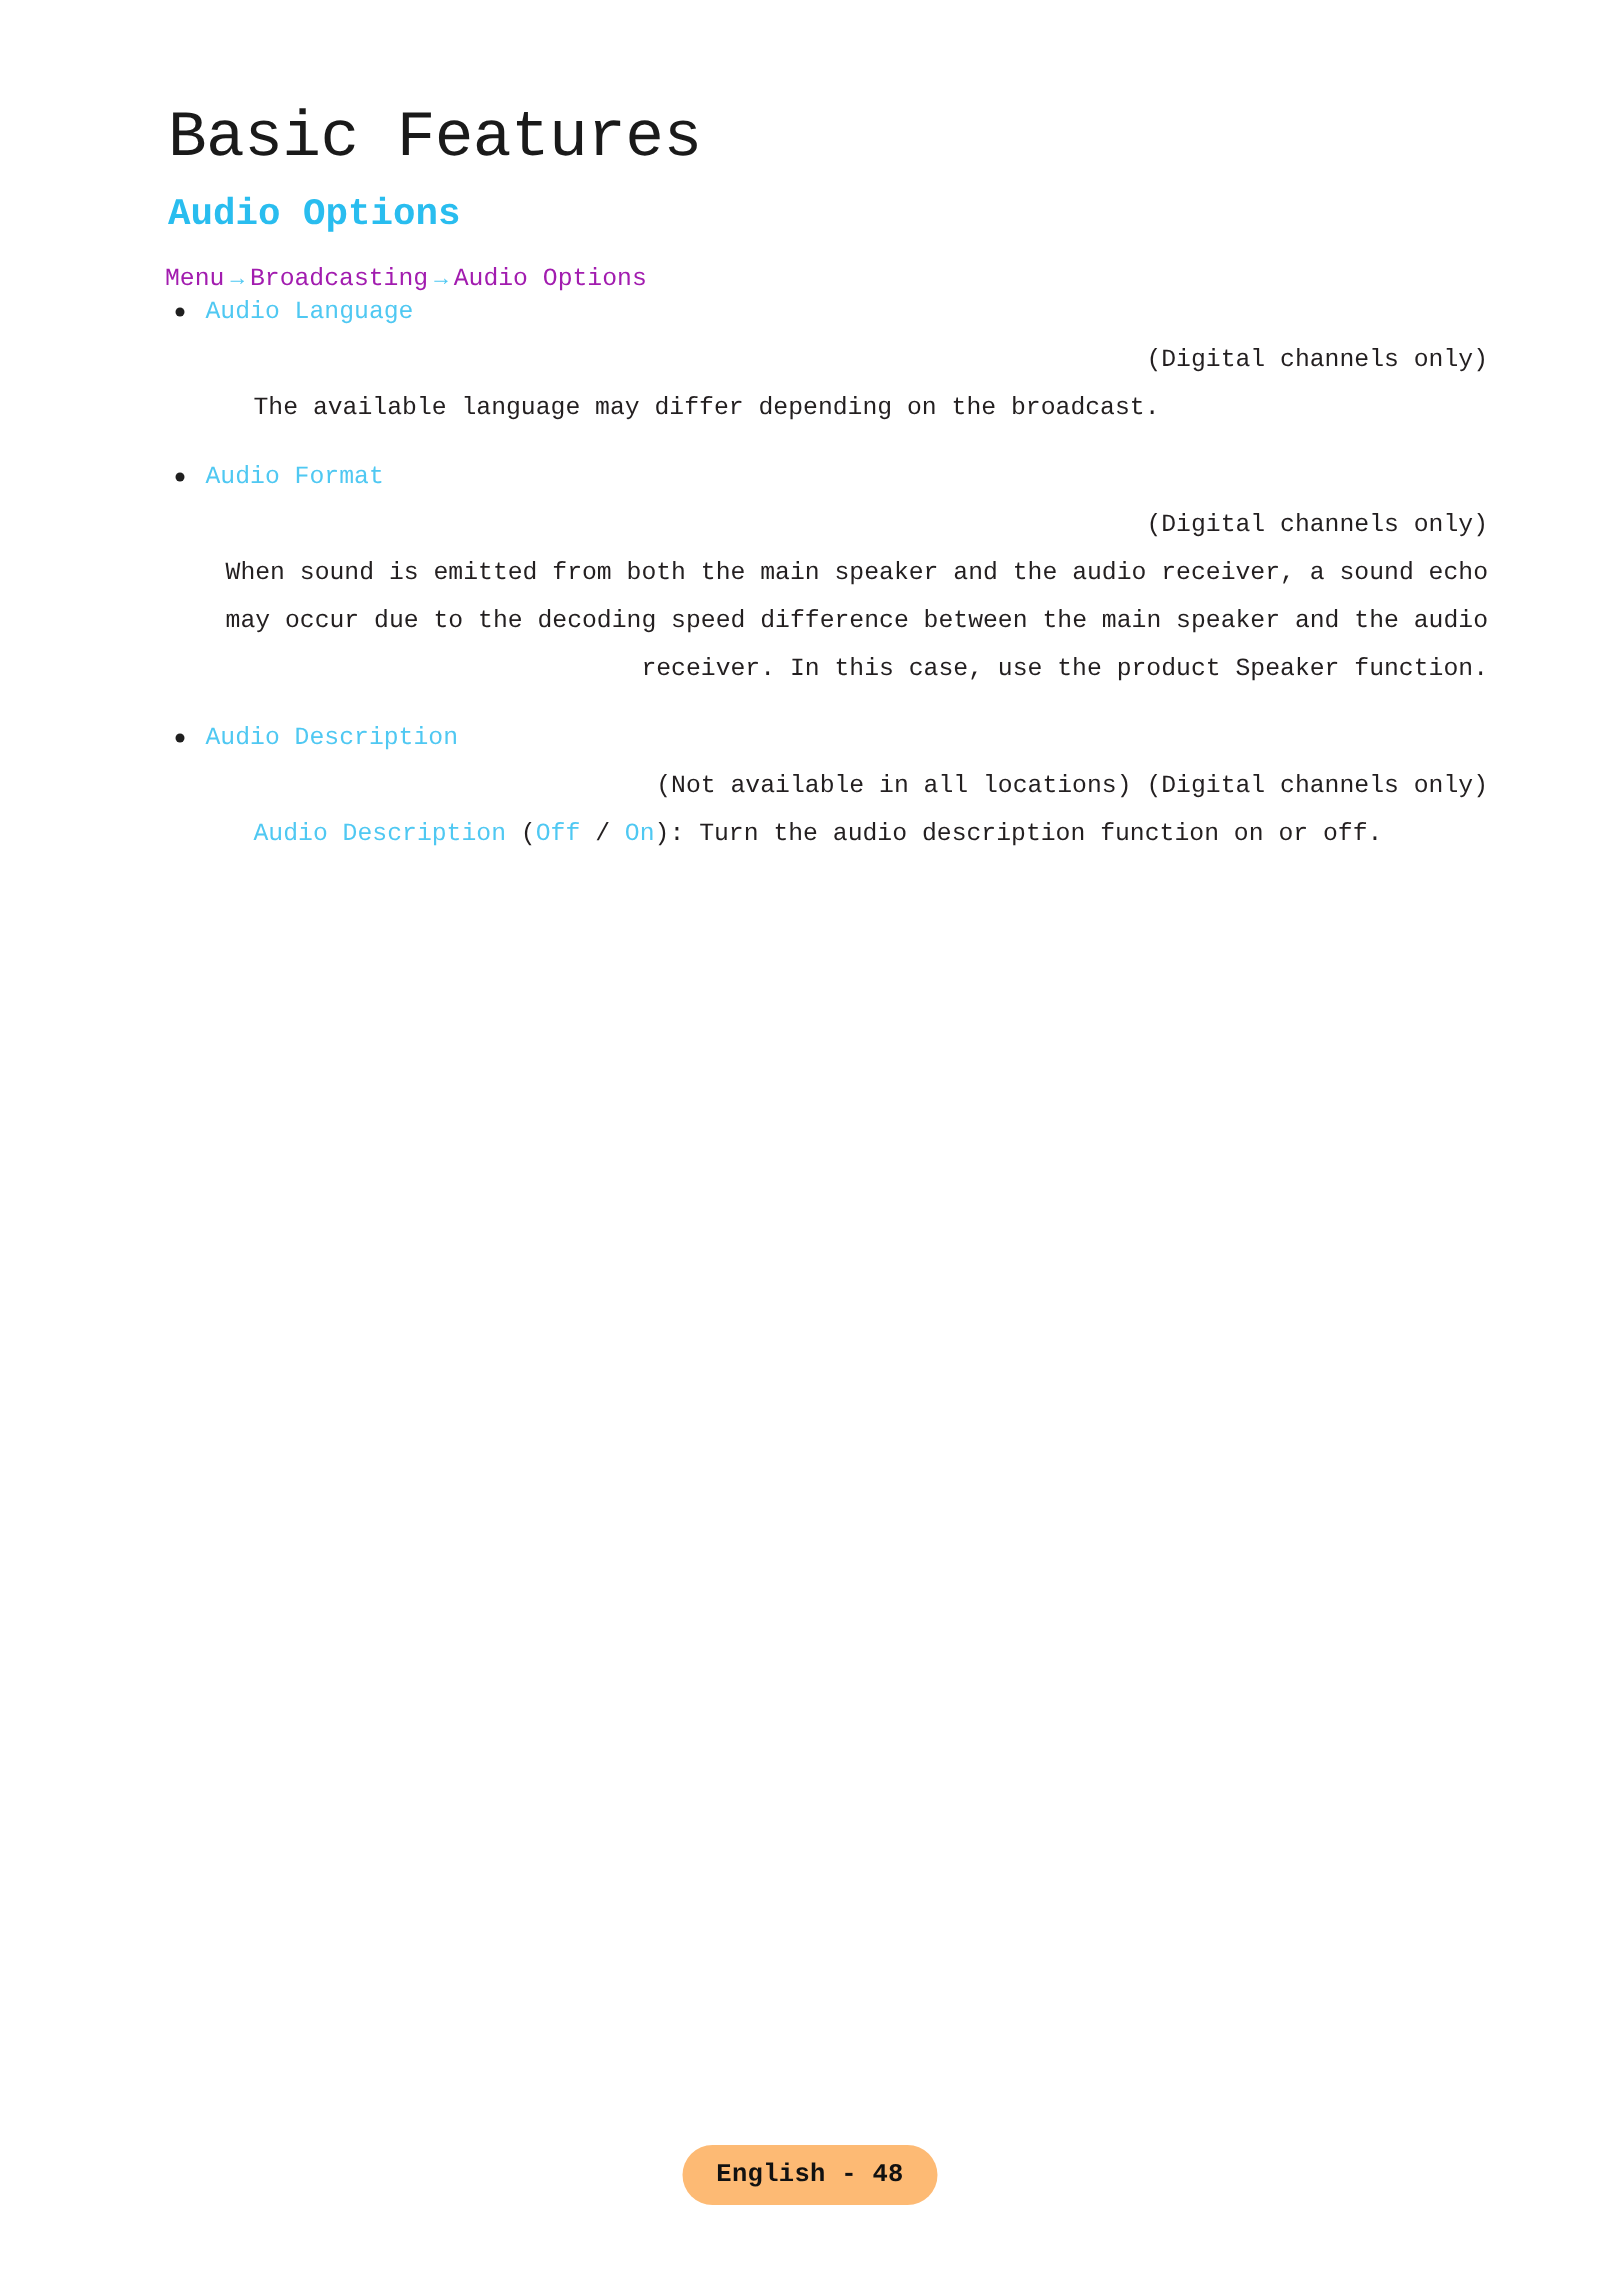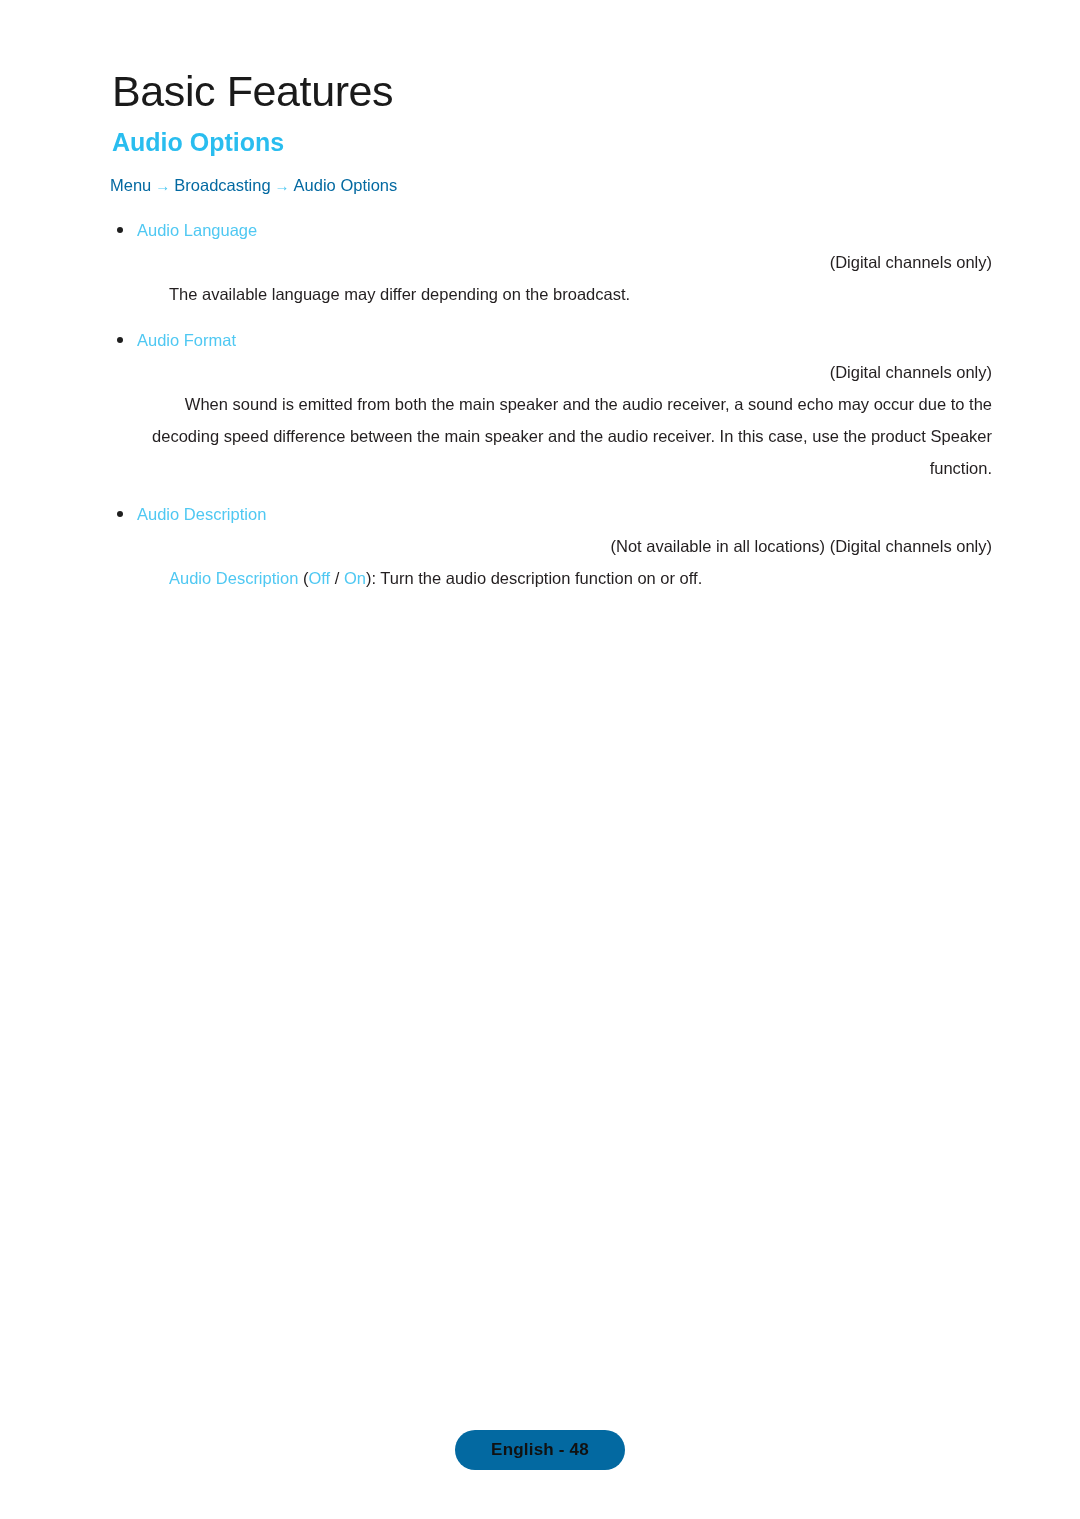--- a/index.html
+++ b/index.html
@@ -14,20 +14,21 @@
     font-family: "Liberation Sans", sans-serif;
     -webkit-font-smoothing: antialiased;
   }
 
   .page {
     position: relative;
     width: 1080px;
     height: 1519px;
     box-sizing: border-box;
     background: #ffffff;
+    font-family: Liberation Mono, monospace;
   }
 
   
   .chapter-title {
     position: absolute;
     left: 112px;
     top: 70px;
     font-size: 43px;
     font-weight: 300;
     letter-spacing: -0.4px;
@@ -50,32 +51,32 @@
   
   .breadcrumb {
     position: absolute;
     left: 110px;
     top: 176px;
     font-size: 16.5px;
     color: #4fc8f2;
     line-height: 1.2;
     white-space: nowrap;
   }
-  .breadcrumb .crumb { color: #0369a1; }
+  .breadcrumb .crumb { color: #a21caf; }
   .breadcrumb .arrow {
     color: #4fc8f2;
     margin: 0 4px;
     font-size: 15px;
   }
 
   
   .content {
     position: absolute;
     left: 112px;
-    top: 214px;
+    top: 192px;
     width: 880px;
   }
 
   .bullet-head {
     position: relative;
     padding-left: 25px;
     font-size: 16.5px;
     color: #4fc8f2;
     line-height: 32px;
     margin: 0;
@@ -112,21 +113,21 @@
   .dk { color: #231f20; }
 
   
   .footer-pill {
     position: absolute;
     left: 455px;
     top: 1430px;
     width: 170px;
     height: 40px;
     border-radius: 20px;
-    background: #0369a1;
+    background: #fdba74;
     display: flex;
     align-items: center;
     justify-content: center;
   }
   .footer-pill .label {
     font-size: 17px;
     font-weight: bold;
     color: #111111;
     letter-spacing: 0.2px;
     white-space: nowrap;

